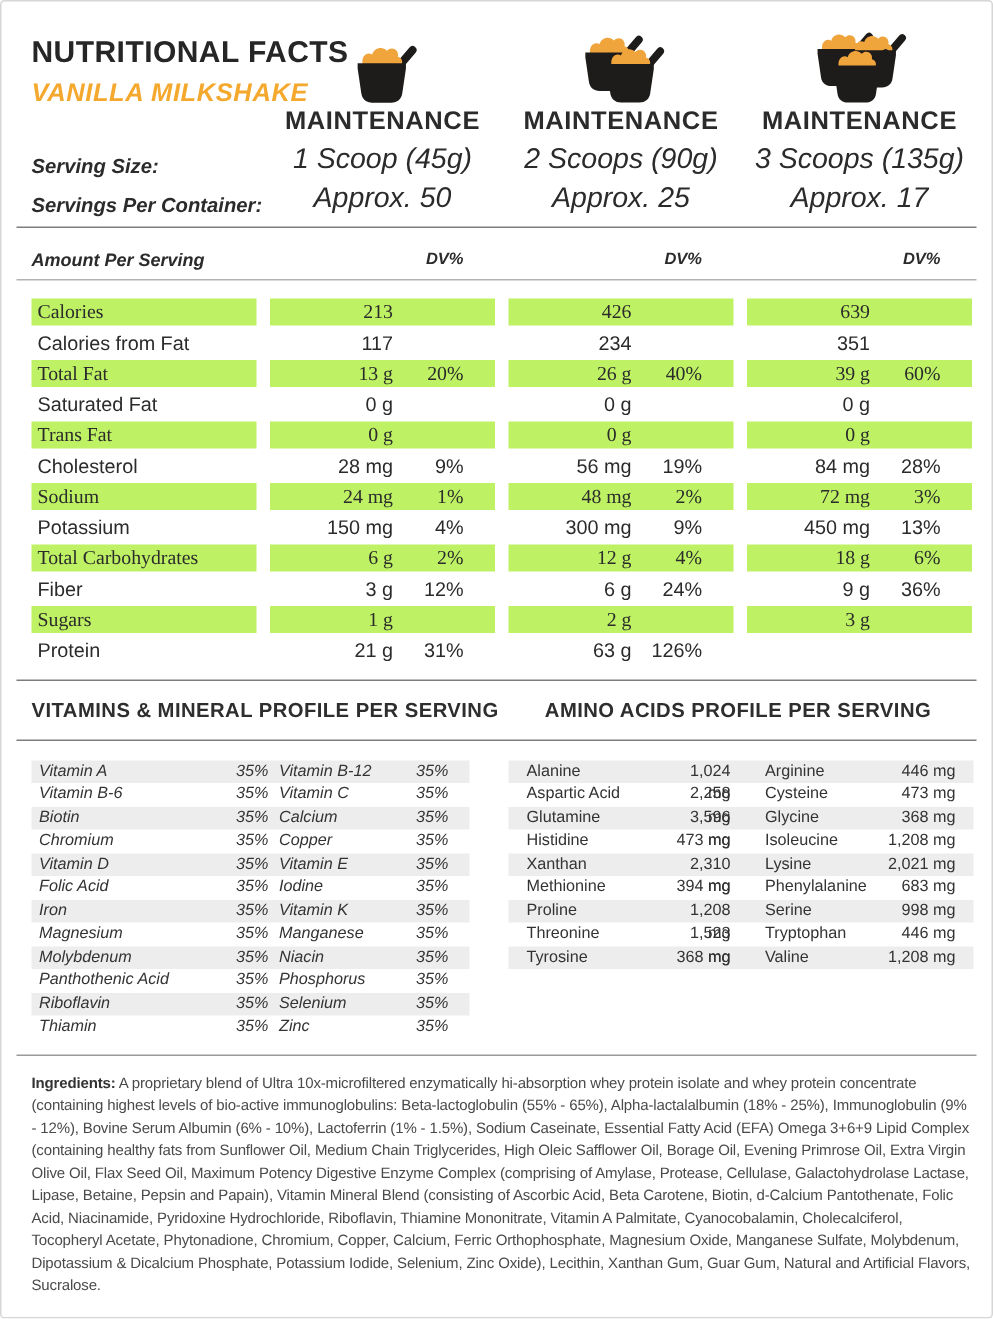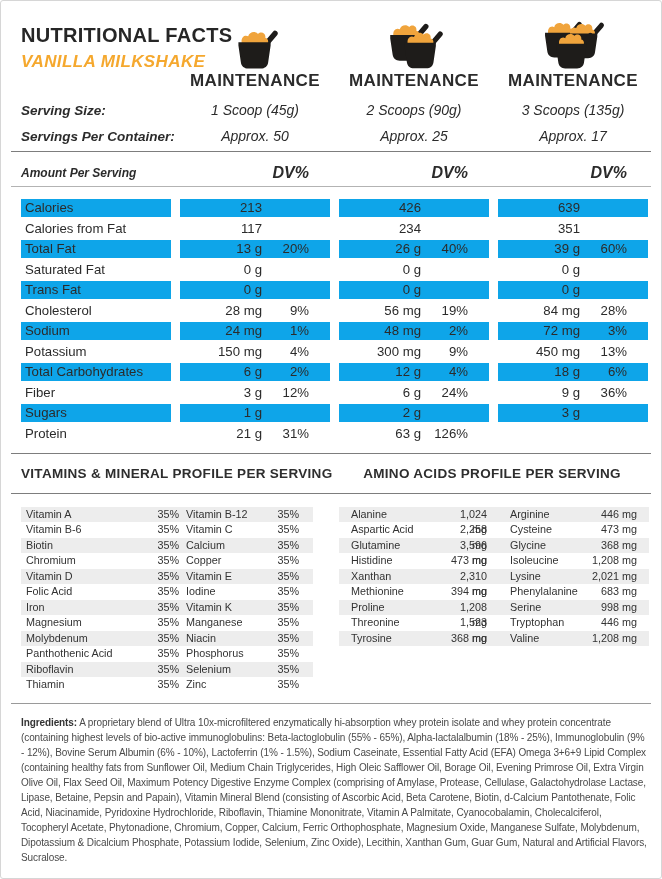--- a/index.html
+++ b/index.html
@@ -26,49 +26,49 @@
     column-gap: 9px;
   }
   .hdr { align-items: end; }
   .title-block { grid-column: 1; grid-row: 1 / span 2; align-self: start; padding-top: 8px; white-space: nowrap; }
   .page-title { font-size: 20px; font-weight: 700; letter-spacing: 0.3px; color: #262626; }
   .flavor { font-size: 17px; font-weight: 700; font-style: italic; letter-spacing: 0.4px; margin-top: 5px; }
   .icon-cell { grid-row: 1; height: 54px; display: flex; justify-content: center; align-items: flex-end; }
   .phase-cell { grid-row: 2; height: 22px; display: flex; justify-content: center; align-items: center;
                 font-size: 17px; font-weight: 700; letter-spacing: 0.4px; }
   .serv-label { font-size: 13.5px; font-weight: 700; font-style: italic; white-space: nowrap; }
-  .serv-value { font-size: 14px; font-style: italic; text-align: center; }
+  .serv-value { font-size: 19px; font-style: italic; text-align: center; }
   .serv-row-cell { height: 26px; display: flex; align-items: flex-end; }
   .serv-row-cell.center { justify-content: center; }
 
   
   .rule { border: 0; border-top: 1px solid #7d7d7d; margin: 0 10px; }
   .rule.light { border-top-color: #b3b3b3; }
 
   
   .thead-row { margin-top: 7px; height: 27px; align-items: center; }
   .aps { font-size: 12px; font-weight: 700; font-style: italic; }
-  .dvh { font-size: 16px; font-weight: 700; font-style: italic; }
+  .dvh { font-size: 11px; font-weight: 700; font-style: italic; }
   .group-flex { display: flex; }
   .group-flex .val { flex: 0 0 88px; text-align: right; padding-right: 6px; }
   .group-flex .dv  { flex: 0 0 62px; text-align: right; padding-right: 21px; }
   .nrows { margin-top: 12px; }
   .nrow { margin-bottom: 2.5px; }
   .nrow .cell { height: 18px; line-height: 18px; font-size: 13.2px; }
   .nrow .label-cell { padding-left: 4px; }
-  .nrow.shaded .cell { background: #0ea5e9; }
+  .nrow.shaded .cell { background: #bef264; font-family: Liberation Serif, serif; }
 
   
   .section-titles { display: flex; padding: 12px 0; align-items: flex-start; }
   .section-titles .left  { flex: 0 0 316px; text-align: left; }
   .section-titles .right { flex: 1; text-align: center; }
   .sec-title { font-size: 13.5px; font-weight: 600; letter-spacing: 0.3px; color: #2e2e2e; }
 
   .profiles { display: flex; margin-top: 13px; }
-  .ptable.vitamins { width: 292px; margin-right: 26px; }
+  .ptable.vitamins { width: 292px; margin-right: 26px; font-style: italic; }
   .ptable.aminos { width: 310px; }
   .prow { display: grid; height: 15.5px; line-height: 15.5px; font-size: 10.8px; color: #333; }
   .prow.shaded { background: #EDEDED; }
   .vitamins .prow { grid-template-columns: 118px 44px 86px 44px; }
   .aminos   .prow { grid-template-columns: 106px 46px 92px 66px; }
   .prow .n1 { padding-left: 5px; }
   .prow .v1 { text-align: right; padding-right: 4px; }
   .vitamins .prow .n2 { padding-left: 3px; }
   .aminos   .prow .n1 { padding-left: 12px; }
   .aminos   .prow .n2 { padding-left: 19px; }

